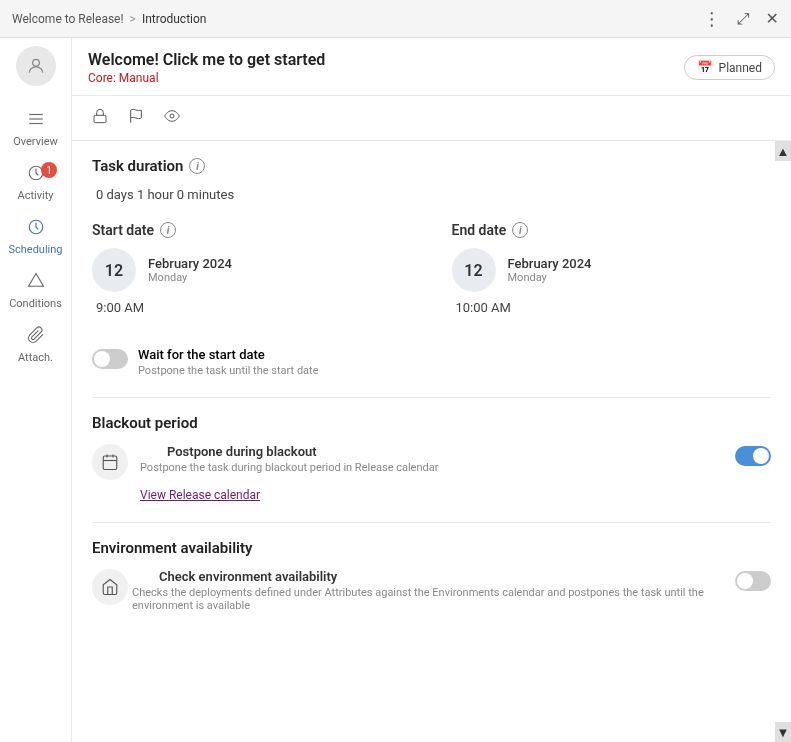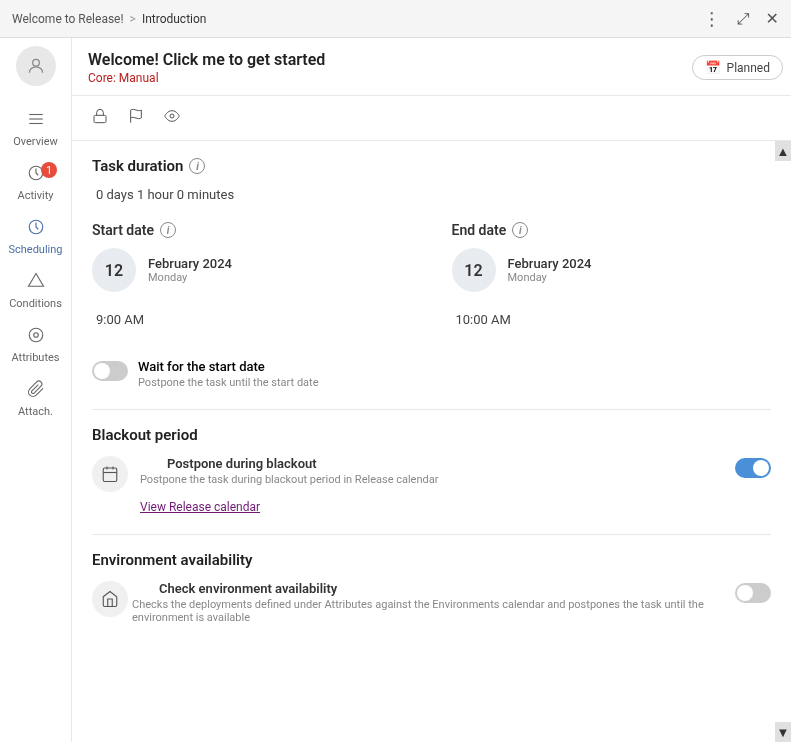--- a/index.html
+++ b/index.html
@@ -108,21 +108,21 @@
     
     .content-area {
       flex: 1;
       display: flex;
       flex-direction: column;
       overflow: hidden;
     }
 
     
     .content-header {
-      padding: 12px 8px 10px 16px;
+      padding: 12px 16px 10px 16px;
       border-bottom: 1px solid #e8e8e8;
       display: flex;
       align-items: center;
       justify-content: space-between;
     }
     .header-title {
       font-size: 16px;
       font-weight: 600;
       color: #222;
     }
@@ -216,21 +216,21 @@
       font-weight: 600;
       margin-bottom: 10px;
       display: flex;
       align-items: center;
       gap: 6px;
     }
     .date-display {
       display: flex;
       align-items: center;
       gap: 12px;
-      margin-bottom: 20px;
+      margin-bottom: 8px;
     }
     .date-circle {
       width: 44px;
       height: 44px;
       border-radius: 50%;
       background: #e8ecf0;
       display: flex;
       align-items: center;
       justify-content: center;
       font-size: 16px;
@@ -409,29 +409,20 @@
 
     <div class="sidebar-item">
       <span class="icon">
         <svg width="18" height="18" viewBox="0 0 24 24" fill="none" stroke="#666" stroke-width="1.5">
           <polygon points="12 2 22 19 2 19"></polygon>
         </svg>
       </span>
       <span>Conditions</span>
     </div>
 
-    <div class="sidebar-item">
-      <span class="icon">
-        <svg width="18" height="18" viewBox="0 0 24 24" fill="none" stroke="#666" stroke-width="1.5">
-          <circle cx="12" cy="12" r="3"></circle>
-            <circle cx="12" cy="12" r="9"></circle>
-        </svg>
-      </span>
-      <span>Attributes</span>
-    </div>
 
     <div class="sidebar-item">
       <span class="icon">
         <svg width="18" height="18" viewBox="0 0 24 24" fill="none" stroke="#666" stroke-width="1.5">
           <path d="M21.44 11.05l-9.19 9.19a6 6 0 0 1-8.49-8.49l9.19-9.19a4 4 0 0 1 5.66 5.66l-9.2 9.19a2 2 0 0 1-2.83-2.83l8.49-8.48"></path>
         </svg>
       </span>
       <span>Attach.</span>
     </div>
   </div>

